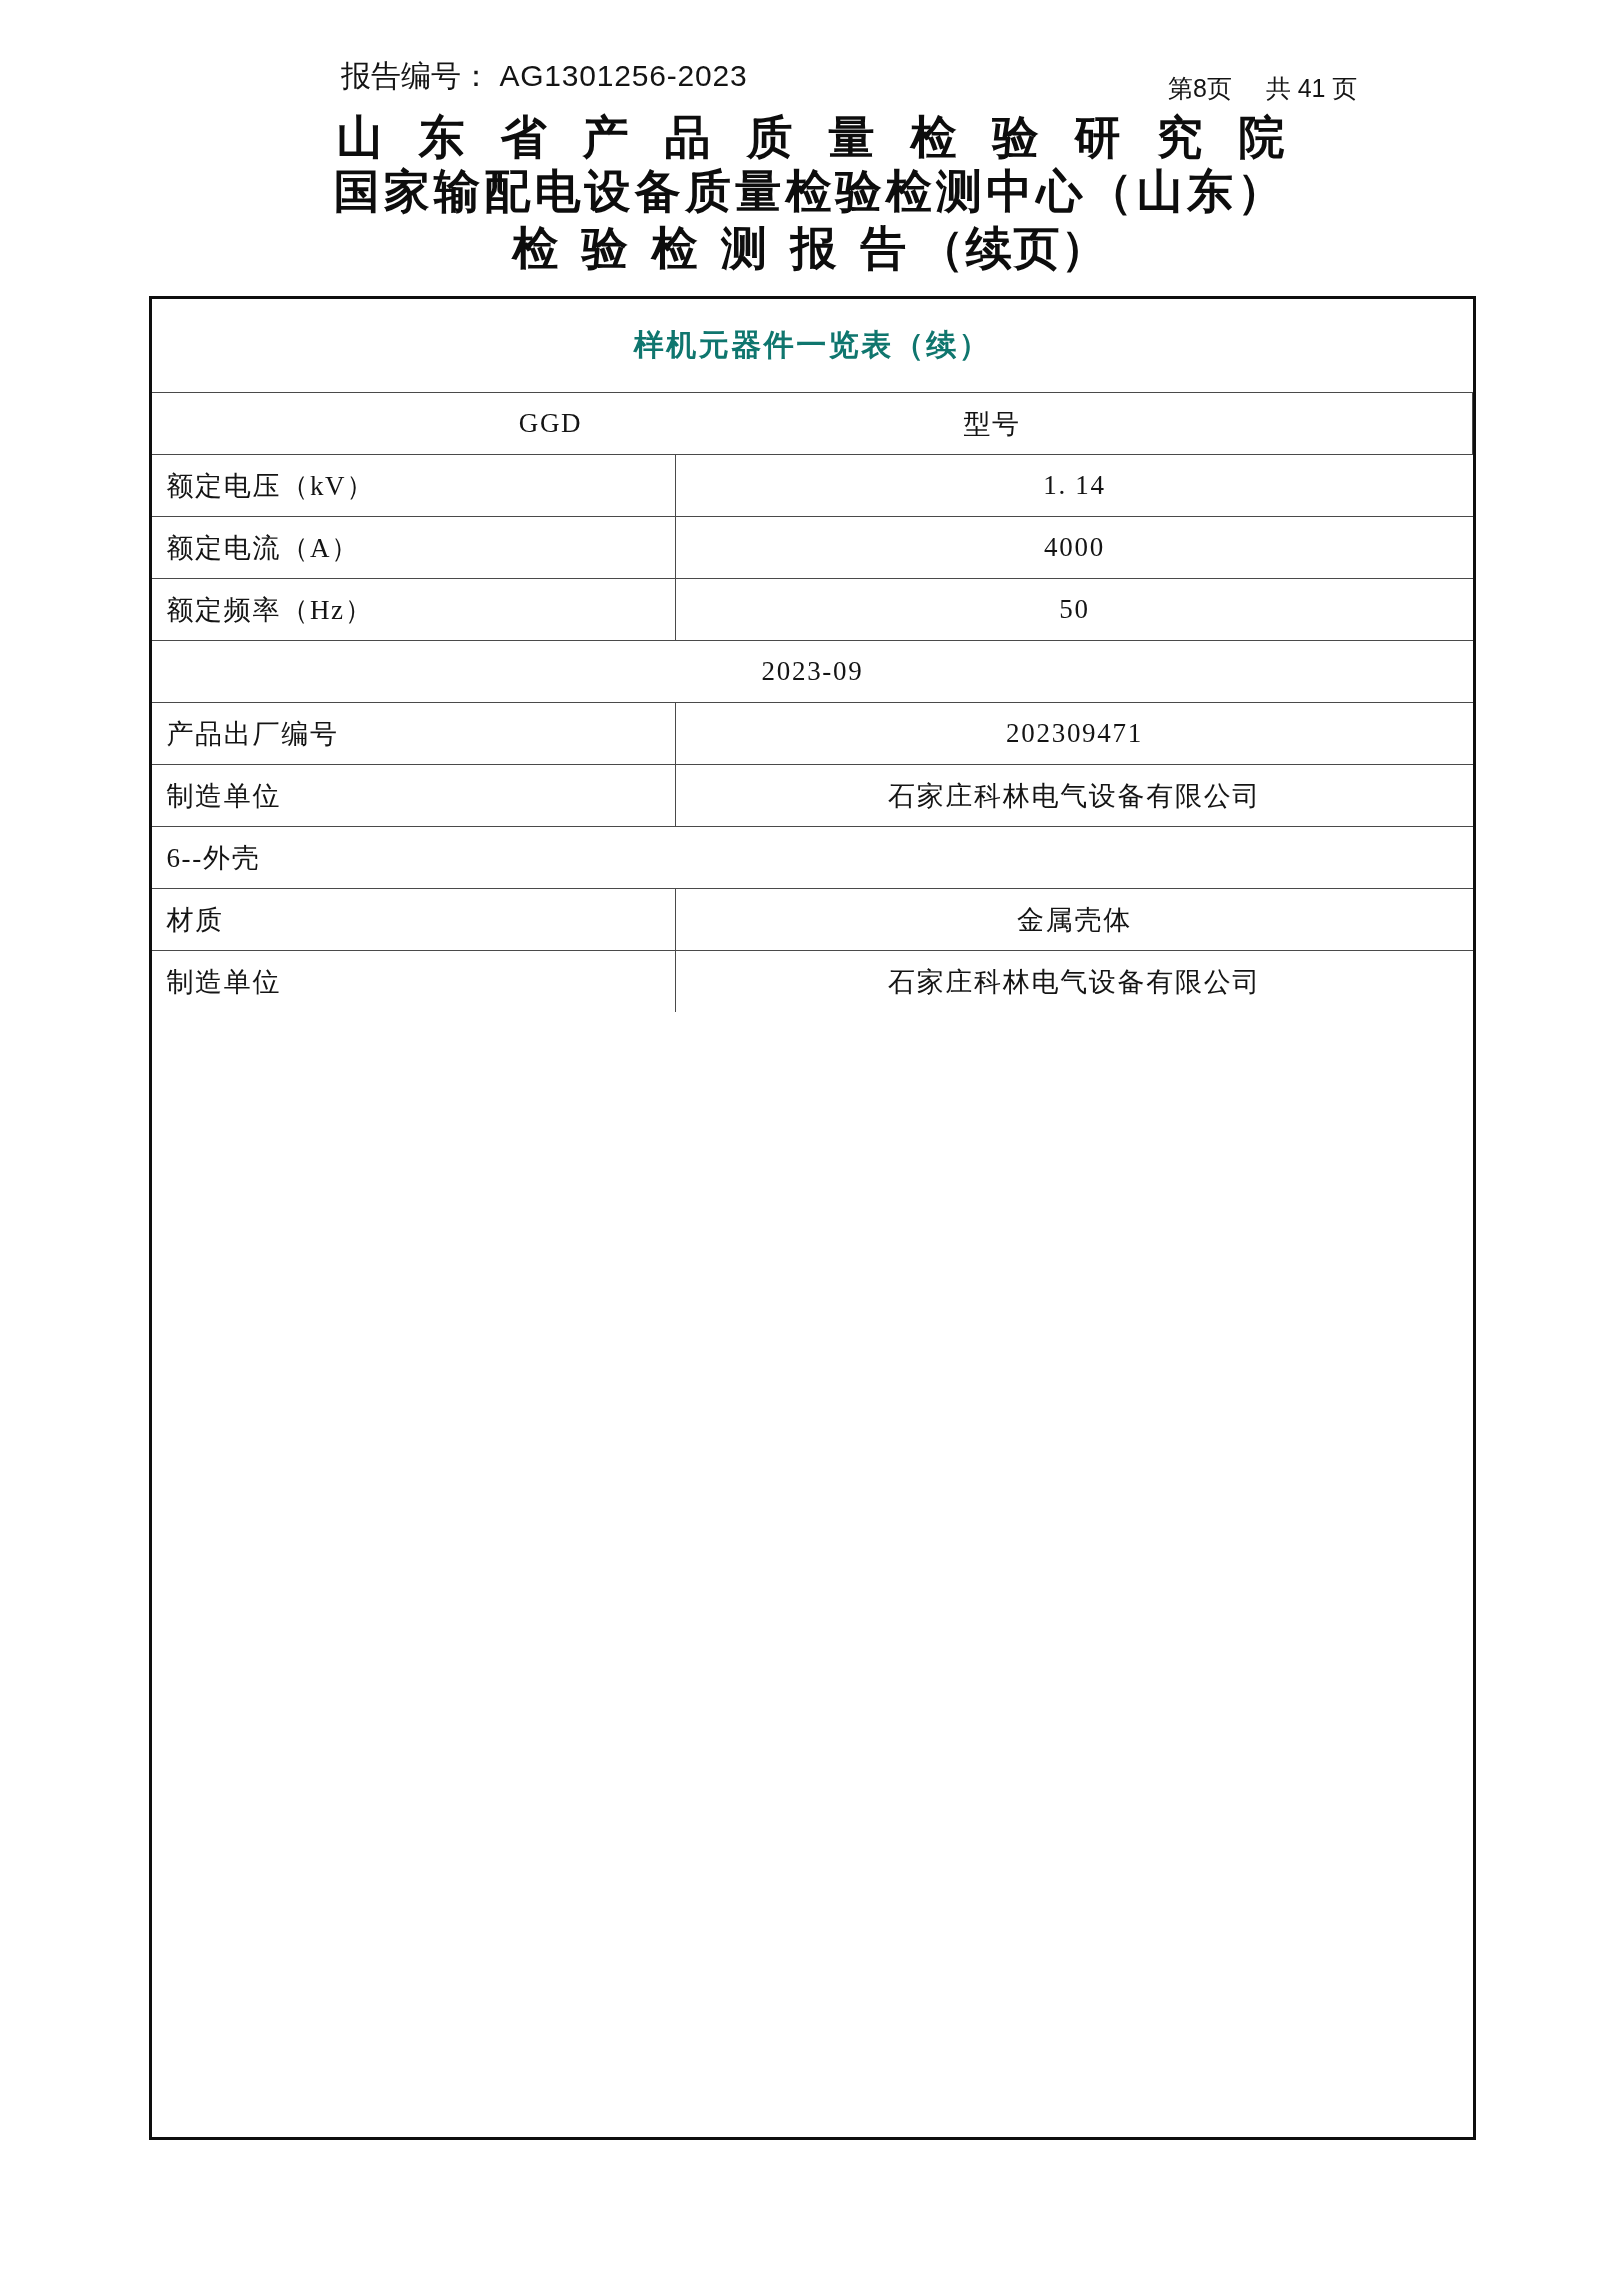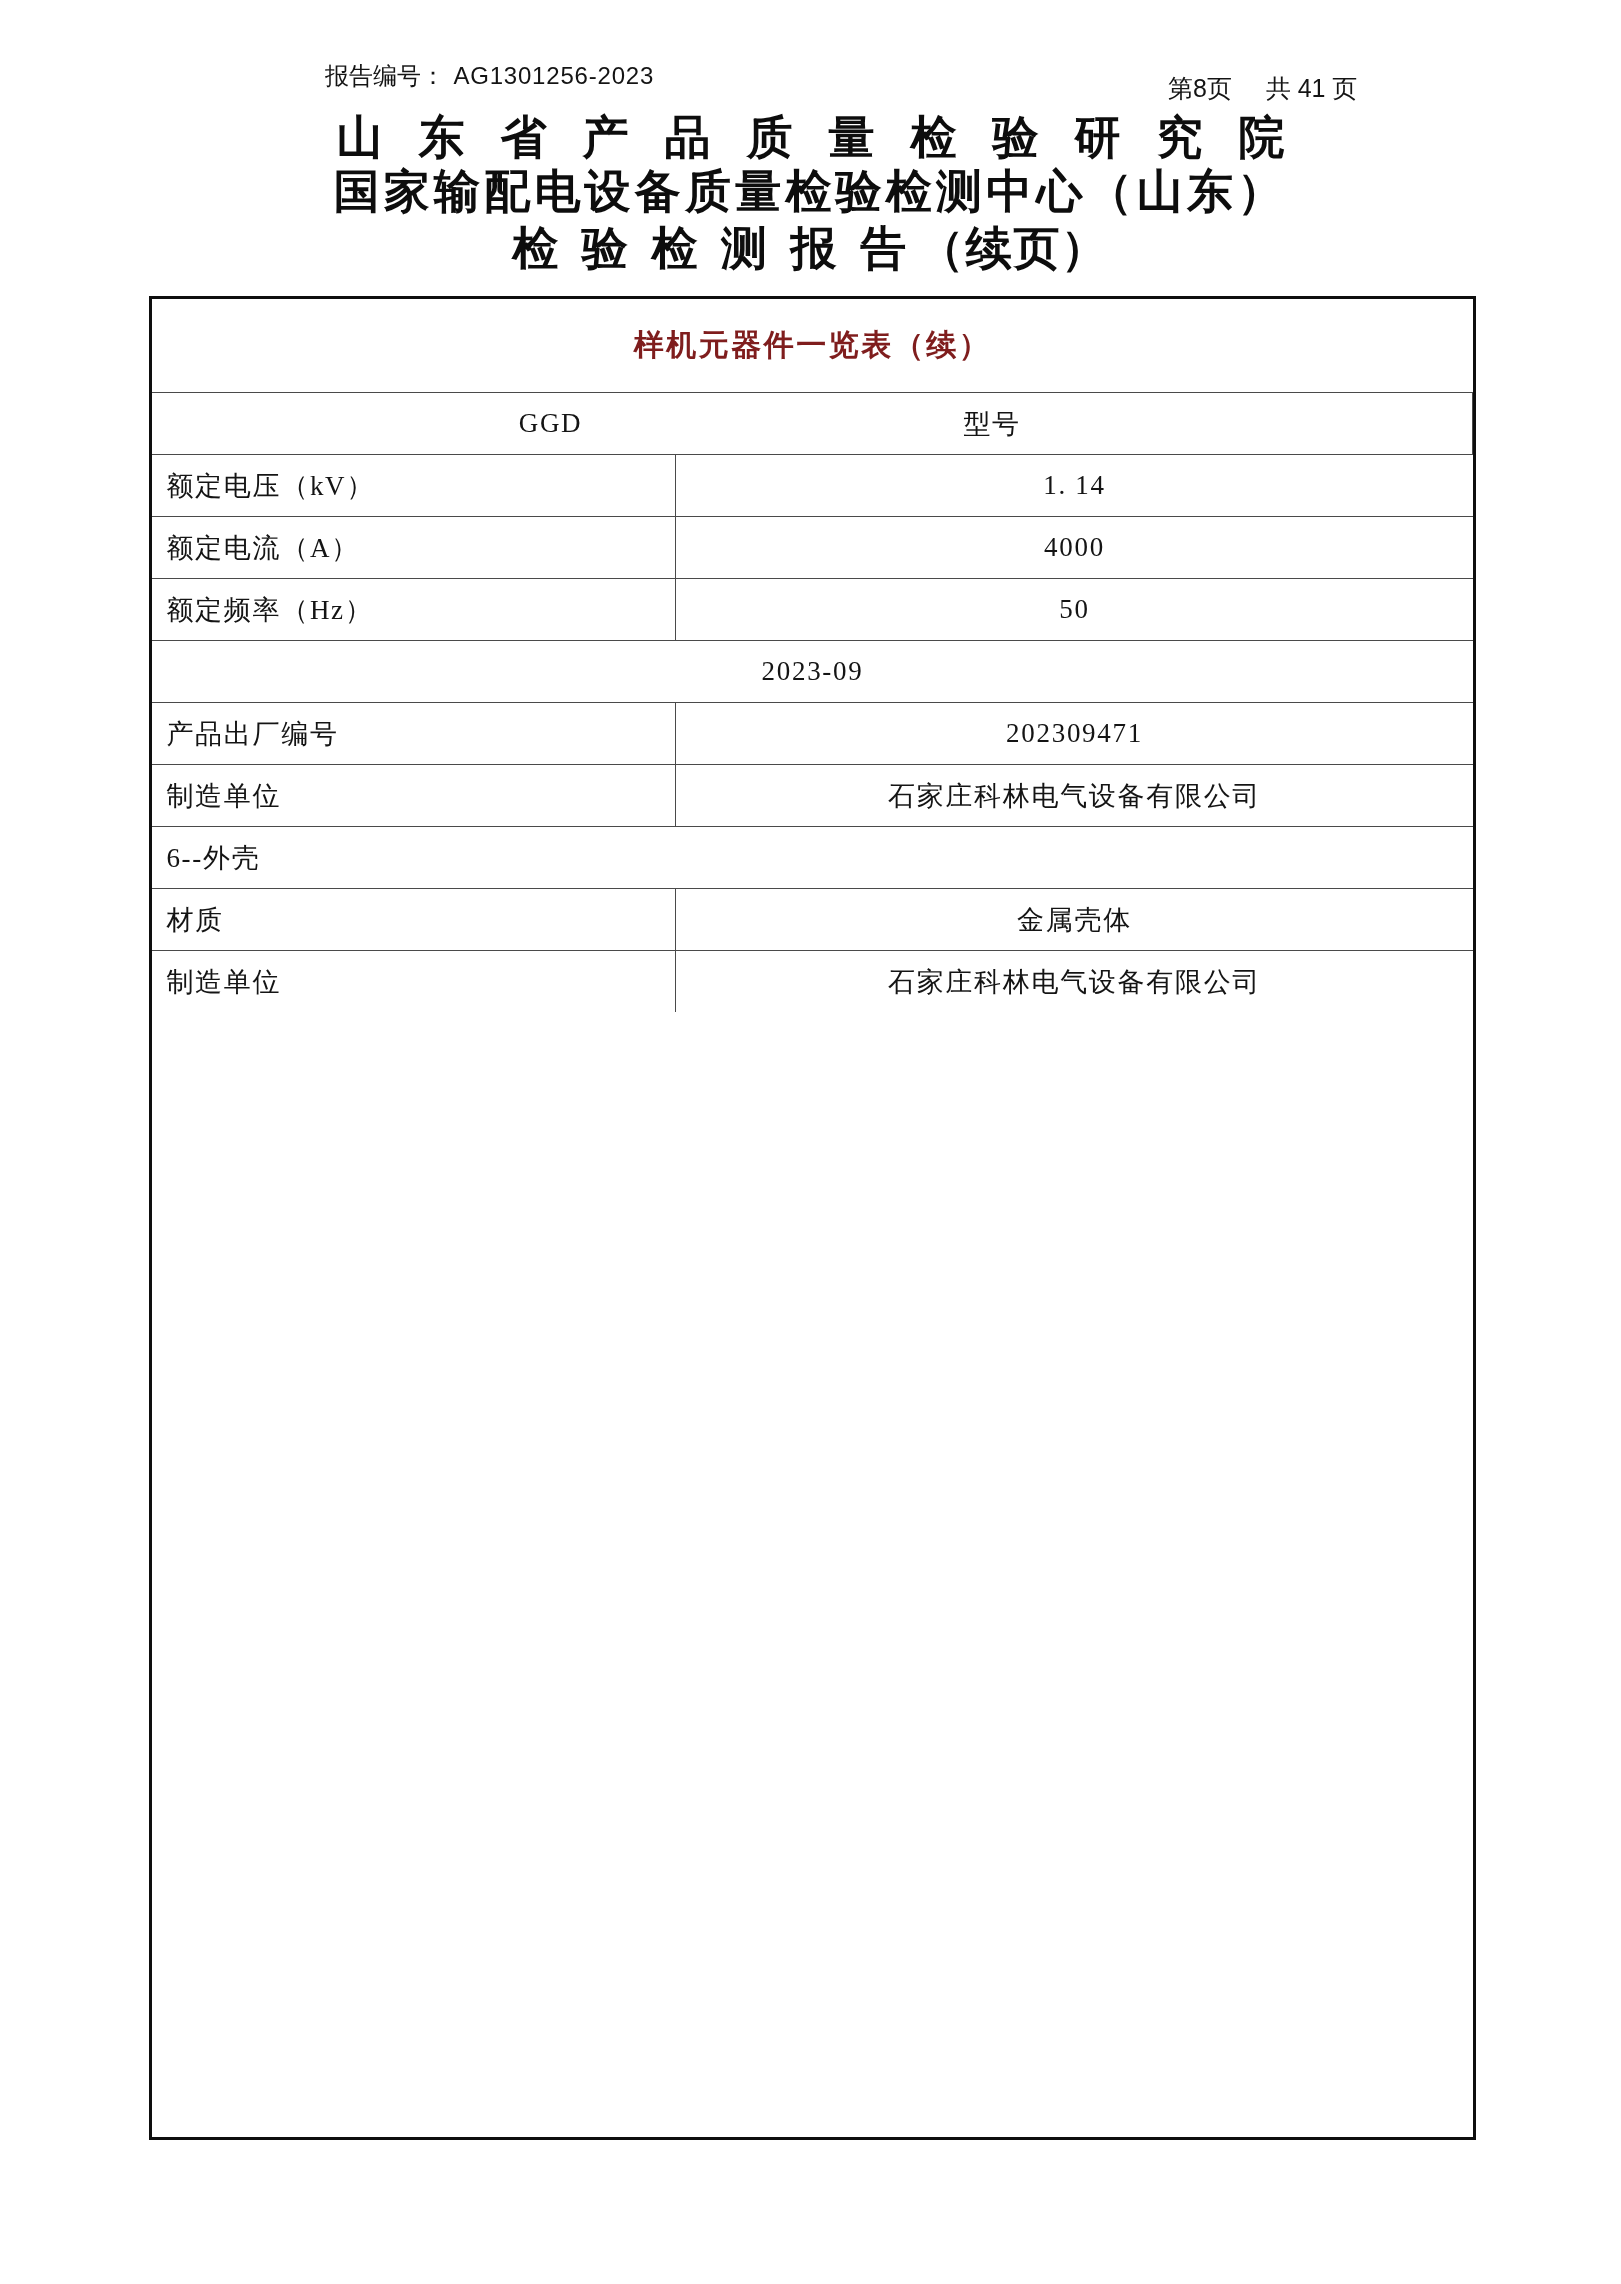--- a/index.html
+++ b/index.html
@@ -12,23 +12,23 @@
     width: 1621px;
     height: 2284px;
     background: #ffffff;
     color: #141414;
     font-family: "Liberation Serif", "DejaVu Serif", serif;
     overflow: hidden;
   }
   
   .hdr-left {
     position: absolute;
-    left: 325px;
+    left: 341px;
     top: 61px;
-    font-size: 24px;
+    font-size: 30px;
     line-height: 30px;
     white-space: nowrap;
   }
   .hdr-left .num {
     font-family: "Liberation Sans", "DejaVu Sans", sans-serif;
     margin-left: 8.4px;
     letter-spacing: 0.8px;
   }
   .hdr-right {
     position: absolute;
@@ -87,21 +87,21 @@
   }
   .t-title {
     height: 93px;
     display: flex;
     align-items: center;
     justify-content: center;
     font-family: "Liberation Sans", "DejaVu Sans", sans-serif;
     font-weight: bold;
     font-size: 30px;
     letter-spacing: 2.5px;
-    color: #7f1d1d;
+    color: #0f766e;
   }
   .row {
     display: flex;
     height: 62px;
     box-sizing: border-box;
     border-top: 1.7px solid #4a4a4a;
     font-size: 27px;
     letter-spacing: 1.7px;
   }
   .cell {

